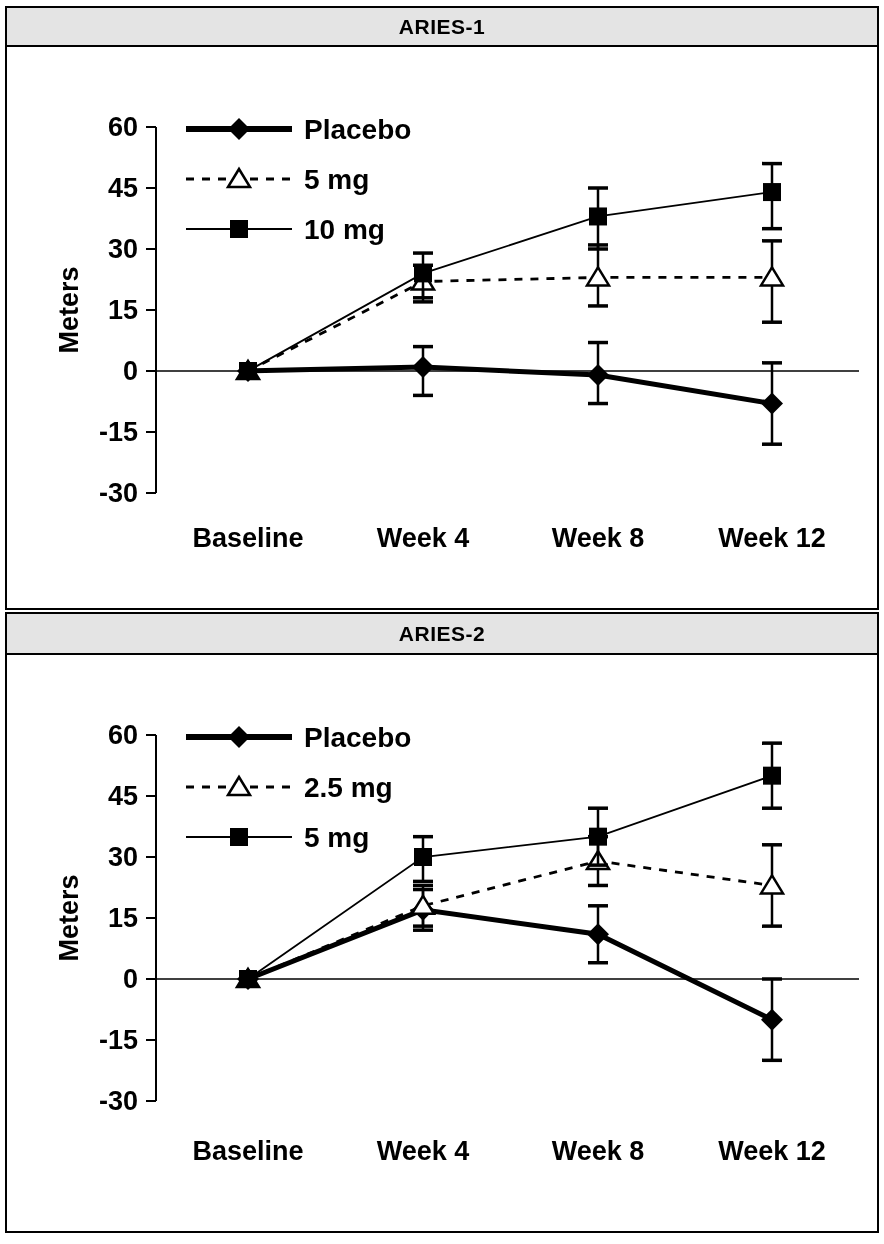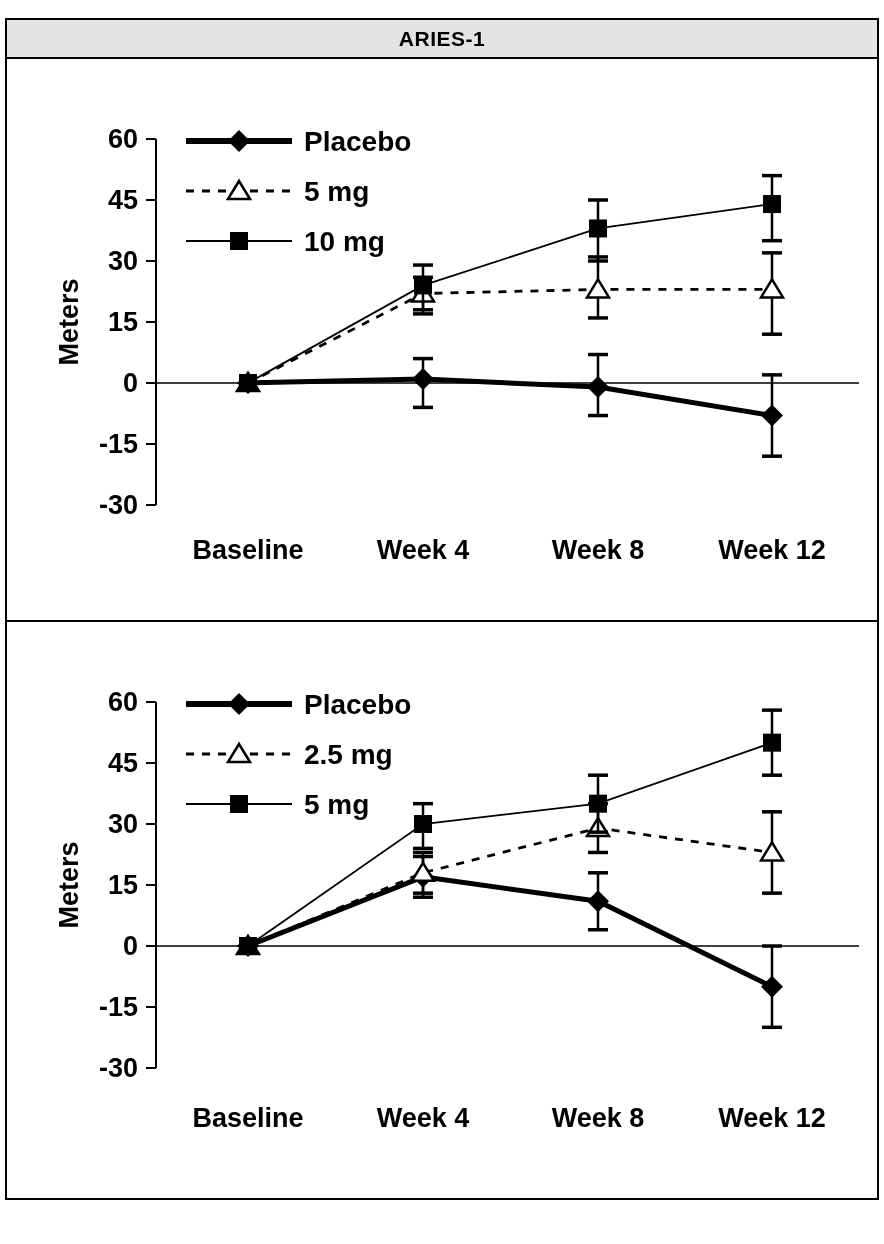--- a/index.html
+++ b/index.html
@@ -1,17 +1,17 @@
 <!DOCTYPE html>
 <html><head>
 <meta charset="utf-8">
 <style>
   html,body{margin:0;padding:0;background:#ffffff;}
   body{width:884px;height:1244px;font-family:"Liberation Sans",sans-serif;color:#000;}
-  .figure{width:716px;margin:18px 5px 0 5px;border-radius:15px;}
+  .figure{width:716px;margin:6px 5px 0 5px;border-radius:15px;}
   .panel-header{
     box-sizing:border-box;width:874px;height:41px;
     border:2px solid #000;background:#e4e4e4;
     display:flex;align-items:center;justify-content:center;
     font-size:21px;font-weight:bold;letter-spacing:0.5px;
   }
   .panel-header.second{margin-top:2px;height:43px;}
   .chart-box{
     box-sizing:border-box;width:874px;background:#ffffff;
     border-left:2px solid #000;border-right:2px solid #000;border-bottom:2px solid #000;padding-left:29px;
@@ -96,20 +96,23 @@
         <text x="268" y="92" font-size="28" font-weight="bold" fill="#000000">Placebo</text>
         <line x1="150" y1="132" x2="256" y2="132" stroke="#000000" stroke-width="2.8" stroke-dasharray="8 8"></line>
         <polygon points="203,122 192,140 214,140" fill="#ffffff" stroke="#000000" stroke-width="2.5"></polygon>
         <text x="268" y="142" font-size="28" font-weight="bold" fill="#000000">5 mg</text>
         <line x1="150" y1="182" x2="256" y2="182" stroke="#000000" stroke-width="1.8"></line>
         <rect x="194" y="173" width="18" height="18" fill="#000000"></rect>
         <text x="268" y="192" font-size="28" font-weight="bold" fill="#000000">10 mg</text>
       </svg>
   </div>
 
+  <div class="panel-header second">
+    <span>ARIES-2</span>
+  </div>
   <div class="chart-box">
     <svg id="chart1" width="870" height="576" viewBox="0 0 870 576">
         <line x1="120" y1="80" x2="120" y2="446" stroke="#000000" stroke-width="2"></line>
         <line x1="110" y1="80" x2="120" y2="80" stroke="#000000" stroke-width="2"></line>
         <text x="102" y="89" text-anchor="end" font-size="27" font-weight="bold" fill="#000000">60</text>
         <line x1="110" y1="141" x2="120" y2="141" stroke="#000000" stroke-width="2"></line>
         <text x="102" y="150" text-anchor="end" font-size="27" font-weight="bold" fill="#000000">45</text>
         <line x1="110" y1="202" x2="120" y2="202" stroke="#000000" stroke-width="2"></line>
         <text x="102" y="211" text-anchor="end" font-size="27" font-weight="bold" fill="#000000">30</text>
         <line x1="110" y1="263" x2="120" y2="263" stroke="#000000" stroke-width="2"></line>

